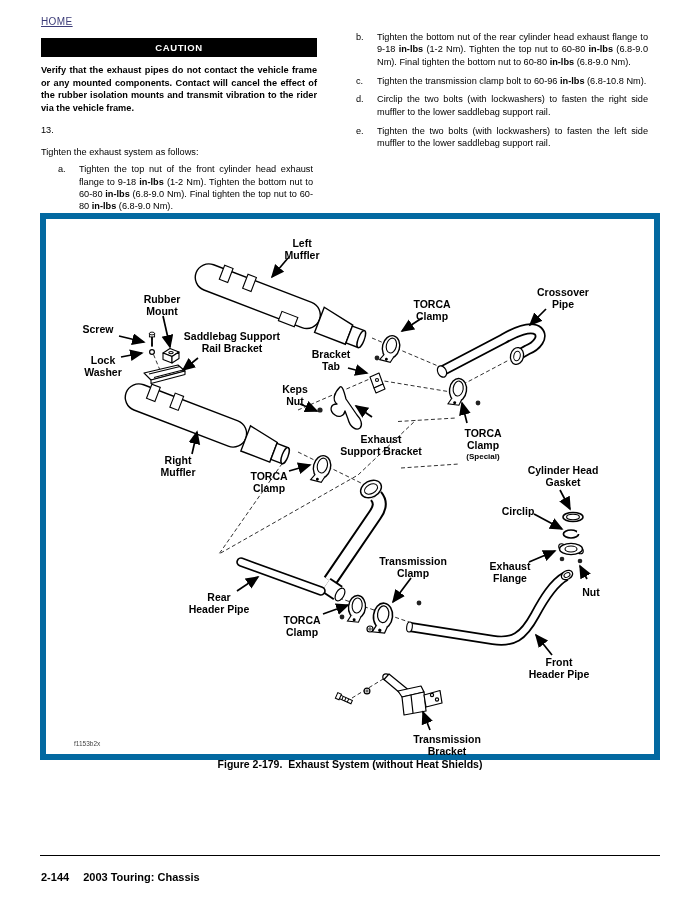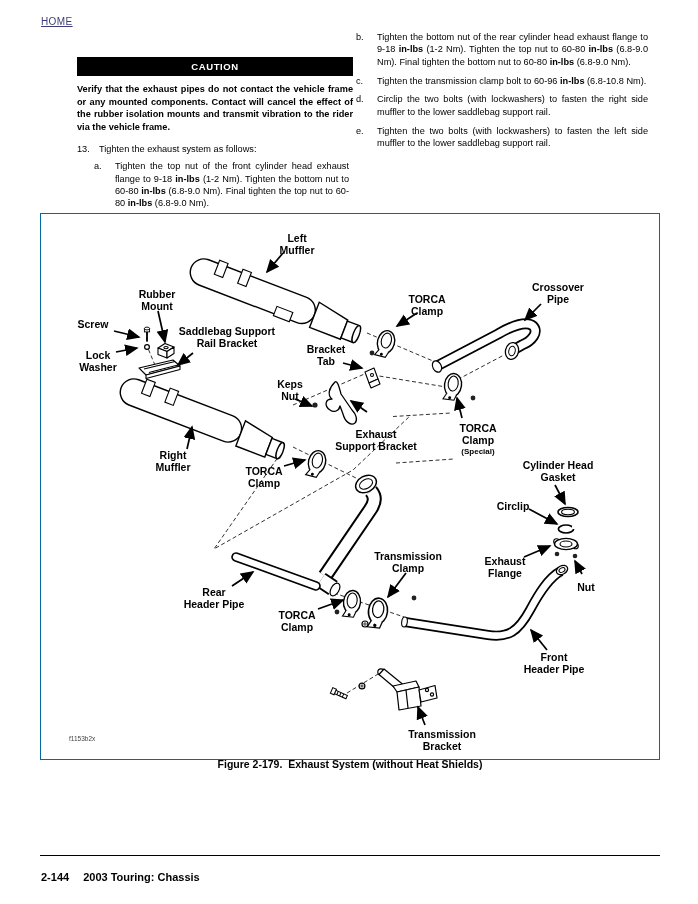--- a/index.html
+++ b/index.html
@@ -1,34 +1,34 @@
 <!DOCTYPE html>
 <html><head>
 <meta charset="utf-8">
 <style>
   html,body{margin:0;padding:0;}
   body{width:698px;height:904px;background:#fff;position:relative;
        font-family:"Liberation Sans",sans-serif;color:#000;overflow:hidden;}
   .home{position:absolute;left:41px;top:16px;font-size:10px;font-weight:normal;
         letter-spacing:.4px;color:#3c3c78;text-decoration:underline;}
-  .col-left{position:absolute;left:41px;top:57px;width:276px;margin-left:36px;}
+  .col-left{position:absolute;left:41px;top:38px;width:276px;}
   .col-right{position:absolute;left:356px;top:31px;width:292px;}
   .caution-box{background:#000;color:#fff;text-align:center;height:19px;line-height:19px;
         font-weight:bold;font-size:9.5px;letter-spacing:.6px;margin-bottom:7px;}
   .caution-text{font-weight:bold;font-size:9.2px;line-height:12.5px;text-align:justify;margin:0 0 10px 0;}
-  .step{display:flex;font-size:9.2px;line-height:12.35px;margin-bottom:5px;}
+  .step{display:flex;font-size:9.2px;line-height:12.35px;margin-bottom:5px;flex-direction:column;}
   .step-num{width:22px;flex:0 0 22px;}
   .substep{display:flex;font-size:9.2px;line-height:12.35px;margin-bottom:6.5px;}
   .col-left .substep{margin-left:17px;}
   .col-left .substep .sub-text{width:234px;flex:0 0 234px;}
   .sub-marker{width:21px;flex:0 0 21px;}
   .sub-text{flex:1;text-align:justify;}
   .sub-text b{font-weight:bold;}
   .diagram{position:absolute;left:40px;top:213px;width:620px;height:547px;
-        border:1px solid #0369a1;box-sizing:border-box;background:#fff;}
+        border:6px solid #0369a1;box-sizing:border-box;background:#fff;}
   .dlabel{font:bold 10.5px "Liberation Sans",sans-serif;text-anchor:middle;fill:#000;}
   .dlabel.small{font:bold 8px "Liberation Sans",sans-serif;}
   .artcode{font:6.5px "Liberation Sans",sans-serif;fill:#444;}
   .tube-o{fill:none;stroke:#000;}
   .tube-i{fill:none;stroke:#fff;}
   .dash{fill:none;stroke:#1a1a1a;stroke-width:.9;stroke-dasharray:4 2.6;}
   .arrow{stroke:#000;stroke-width:1.7;}
   .caption{position:absolute;left:40px;top:758px;width:620px;text-align:center;
         font-weight:bold;font-size:10.5px;white-space:pre;}
   .rule{position:absolute;left:40px;top:855px;width:620px;border-top:1.4px solid #000;}

